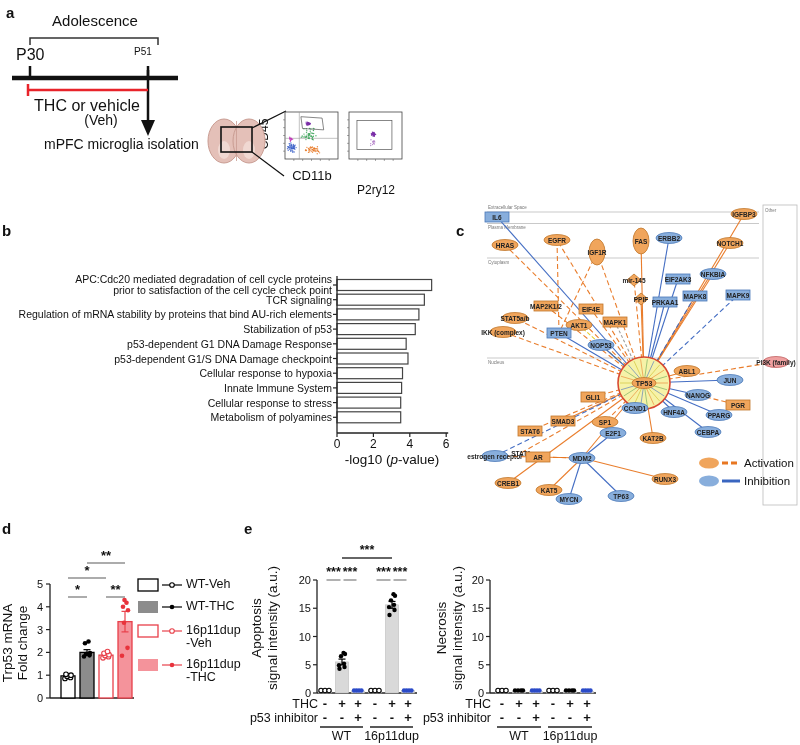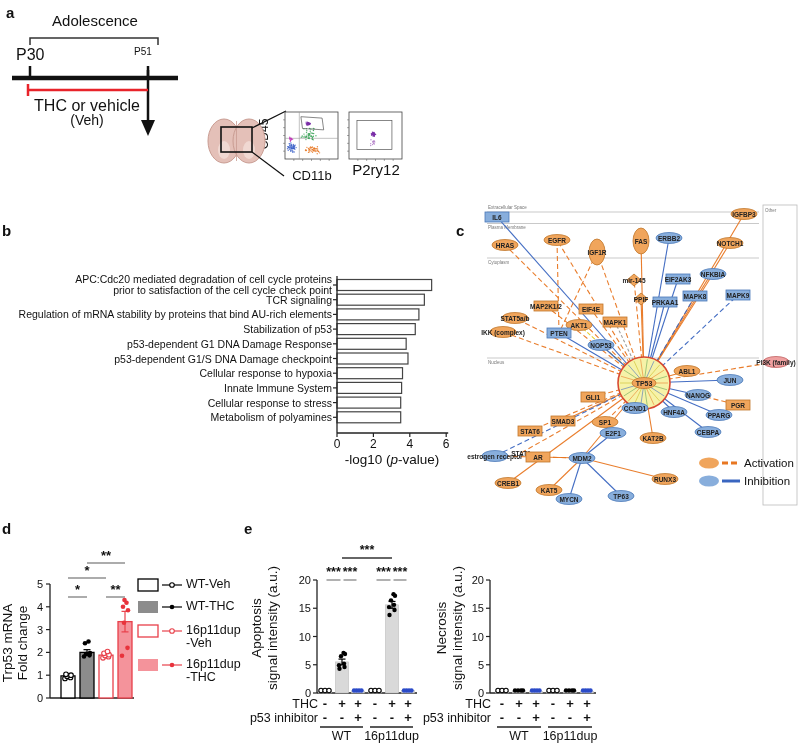--- a/index.html
+++ b/index.html
@@ -19,24 +19,25 @@
   <div class="plabel" style="left:6px;top:4px">a</div>
   <div class="plabel" style="left:2px;top:222px">b</div>
   <div class="plabel" style="left:456px;top:222px">c</div>
   <div class="plabel" style="left:2px;top:520px">d</div>
   <div class="plabel" style="left:244px;top:520px">e</div>
 
   <div class="atext center" style="left:30px;top:12px;width:130px;font-size:15px">Adolescence</div>
   <div class="atext" style="left:16px;top:46px;font-size:16px">P30</div>
   <div class="atext" style="left:134px;top:46px;font-size:10px">P51</div>
   <div class="atext center" style="left:27px;top:97px;width:120px;font-size:16px">THC or vehicle</div>
-  <div class="atext center" style="left:27px;top:112px;width:120px;font-size:14px">(Veh)</div>
+  <div class="atext center" style="left:41px;top:112px;width:120px;font-size:14px">(Veh)</div>
+  <div class="atext" style="left:44px;top:136px;font-size:14px">mPFC microglia isolation</div>
   <div class="atext center" style="left:257px;top:158px;width:48px;font-size:12px;transform:rotate(-90deg);transform-origin:0 0">CD45</div>
   <div class="atext center" style="left:287px;top:168px;width:50px;font-size:13px">CD11b</div>
-  <div class="atext center" style="left:350px;top:161px;width:52px;font-size:15px">P2ry12</div>
+  <div class="atext center" style="left:350px;top:183px;width:52px;font-size:12px">P2ry12</div>
 
   <svg id="svg-a" style="left:0;top:0" width="450" height="200" viewBox="0 0 450 200">
       <path d="M30,45 L30,38 L158,38 L158,45" fill="none" stroke="#333" stroke-width="1.5"></path>
       <line x1="12" y1="78" x2="178" y2="78" stroke="#111" stroke-width="4.5"></line>
       <line x1="30" y1="66" x2="30" y2="78" stroke="#111" stroke-width="2.5"></line>
       <line x1="148" y1="66" x2="148" y2="78" stroke="#111" stroke-width="2.5"></line>
       <line x1="148" y1="70" x2="148" y2="122" stroke="#111" stroke-width="2.5"></line>
       <polygon points="141,120 155,120 148,136" fill="#111"></polygon>
       <line x1="28" y1="90" x2="148" y2="90" stroke="#E8232A" stroke-width="2.5"></line>
       <line x1="28" y1="84" x2="28" y2="96" stroke="#E8232A" stroke-width="2.5"></line>

